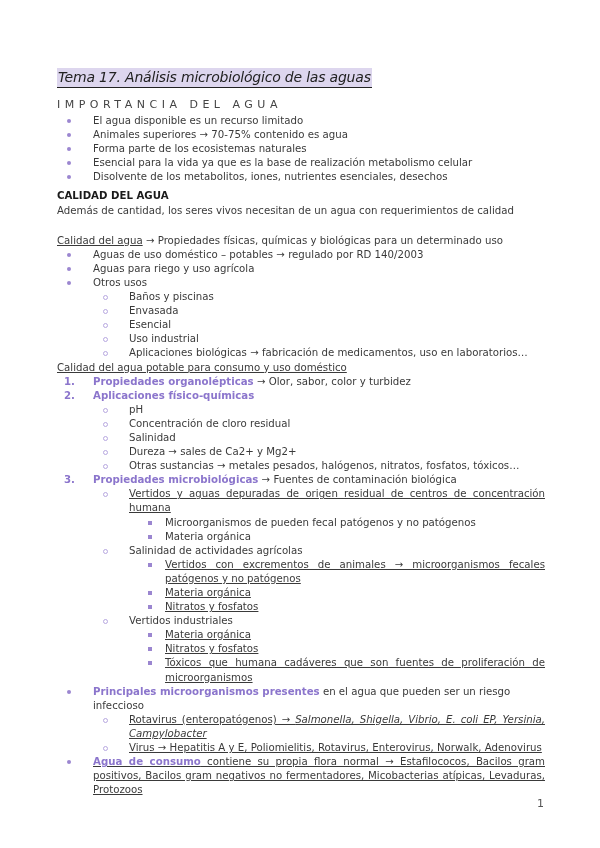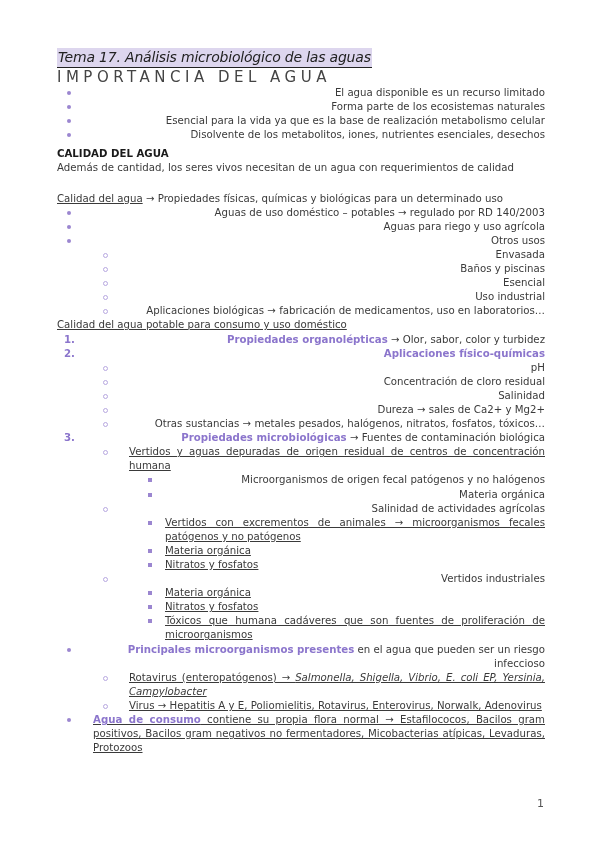--- a/index.html
+++ b/index.html
@@ -1,23 +1,23 @@
 <!DOCTYPE html>
 <html><head>
 <meta charset="utf-8">
 <style>
   html, body { margin: 0; padding: 0; background: #ffffff; }
   body { width: 600px; height: 848px; position: relative; overflow: hidden;
          font-family: "DejaVu Sans", sans-serif; color: #3a3a3a; }
-  .page { position: absolute; left: 57px; top: 48px; width: 488px; font-size: 10.2px; line-height: 14.1px; }
+  .page { position: absolute; left: 57px; top: 68px; width: 488px; font-size: 10.2px; line-height: 14.1px; }
   .title { display: inline-block; background: #ddd6ee; font-family: "DejaVu Sans", sans-serif;
            font-size: 14px; letter-spacing: -0.2px; color: #222; border-bottom: 1.6px solid #222;
            padding: 0 1px; line-height: 19px; font-style: italic; font-weight: normal; }
-  .subtitle { font-size: 15px; letter-spacing: 4.5px; color: #444; margin-top: 0; line-height: 18px; }
-  ul, ol { margin: 0; padding: 0; list-style: none; text-align: right; }
+  .subtitle { font-size: 11px; letter-spacing: 4.5px; color: #444; margin-top: 8px; line-height: 18px; }
+  ul, ol { margin: 0; padding: 0; list-style: none; }
   li { position: relative; }
   .l1 > li { padding-left: 36px; }
   .l1 > li::before { content: ""; position: absolute; left: 10px; top: 5px; width: 4px; height: 4px;
                      border-radius: 50%; background: #9b86d0; }
   .l2 > li { padding-left: 72px; }
   .l2 > li::before { content: ""; position: absolute; left: 46px; top: 5px; width: 3px; height: 3px;
                      border-radius: 50%; border: 1px solid #b7a8e0; background: #fff; }
   .l3 > li { padding-left: 108px; }
   .l3 > li::before { content: ""; position: absolute; left: 91px; top: 5px; width: 4px; height: 4px;
                      background: #9b86d0; }
@@ -33,37 +33,38 @@
 </style>
 </head>
 <body>
 
 <div class="page">
   <div><span class="title">Tema 17. Análisis microbiológico de las aguas</span></div>
   <div class="subtitle">IMPORTANCIA DEL AGUA</div>
 
   <ul class="l1">
     <li>El agua disponible es un recurso limitado</li>
+    <li>Animales superiores → 70-75% contenido es agua</li>
     <li>Forma parte de los ecosistemas naturales</li>
     <li>Esencial para la vida ya que es la base de realización metabolismo celular</li>
     <li>Disolvente de los metabolitos, iones, nutrientes esenciales, desechos</li>
   </ul>
 
   <div class="h2">CALIDAD DEL AGUA</div>
   <div>Además de cantidad, los seres vivos necesitan de un agua con requerimientos de calidad</div>
   <div class="p"><span class="u">Calidad del agua</span><span> → Propiedades físicas, químicas y biológicas para un determinado uso</span></div>
 
   <ul class="l1">
     <li>Aguas de uso doméstico – potables → regulado por RD 140/2003</li>
     <li>Aguas para riego y uso agrícola</li>
     <li>Otros usos</li>
   </ul>
   <ul class="l2">
+    <li>Baños y piscinas</li>
     <li>Envasada</li>
-    <li>Baños y piscinas</li>
     <li>Esencial</li>
     <li>Uso industrial</li>
     <li>Aplicaciones biológicas → fabricación de medicamentos, uso en laboratorios…</li>
   </ul>
 
   <div class="u">Calidad del agua potable para consumo y uso doméstico</div>
 
   <ol class="ol1">
     <li>
       <span class="num">1.</span><span class="pur">Propiedades organolépticas</span><span> → Olor, sabor, color  y turbidez</span>
@@ -81,21 +82,21 @@
   </ul>
   <ol class="ol1">
     <li>
       <span class="num">3.</span><span class="pur">Propiedades microbiológicas</span><span> → Fuentes de contaminación biológica</span>
     </li>
   </ol>
   <ul class="l2 just">
     <li>Vertidos y aguas depuradas de origen residual de centros de concentración humana</li>
   </ul>
   <ul class="l3">
-    <li>Microorganismos de origen fecal patógenos y no halógenos</li>
+    <li>Microorganismos de pueden fecal patógenos y no patógenos</li>
     <li>Materia orgánica</li>
   </ul>
   <ul class="l2">
     <li>Salinidad de actividades agrícolas</li>
   </ul>
   <ul class="l3 just">
     <li>Vertidos con excrementos de animales → microorganismos fecales patógenos y no patógenos</li>
     <li>Materia orgánica</li>
     <li>Nitratos y fosfatos</li>
   </ul>

